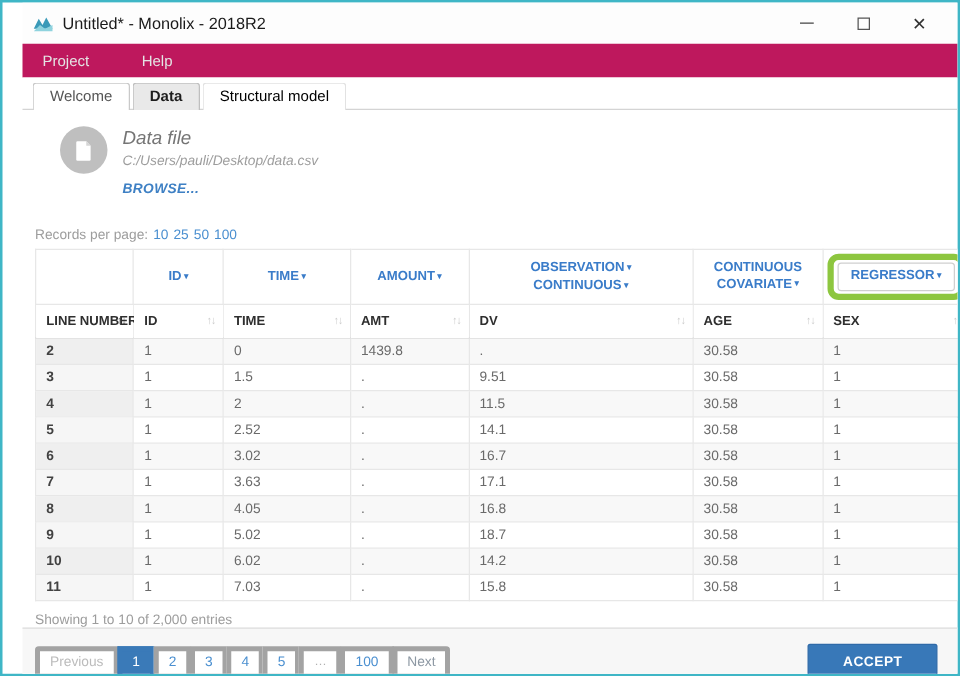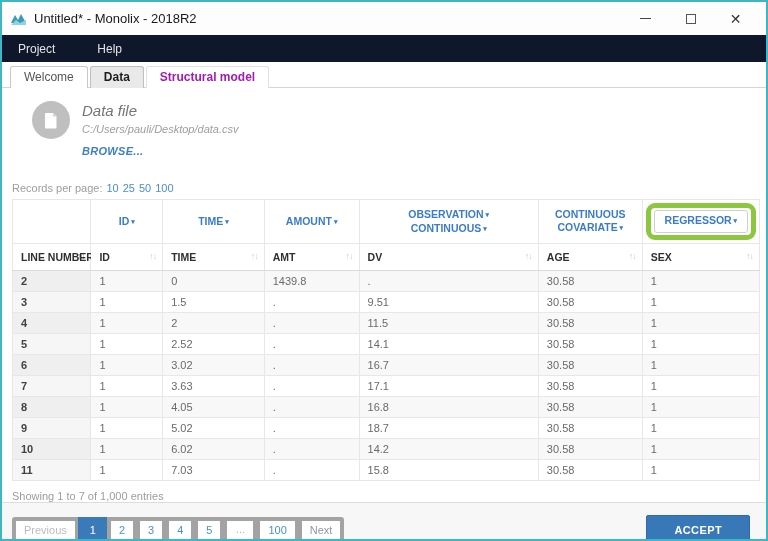--- a/index.html
+++ b/index.html
@@ -8,57 +8,58 @@
     width:768px; height:541px;
     font-family:"Liberation Sans", sans-serif;
     background:#fff;
   }
   .window {
     width:768px; height:541px;
     border:2px solid #3fb6c6;
     background:#fff;
     display:flex; flex-direction:column;
     overflow:hidden;
+    padding-left:16px;
   }
   
   .titlebar {
     height:33px; flex:0 0 33px;
     display:flex; align-items:center;
     background:#fdfdfd; padding:0 8px;
   }
   .app-icon { width:17px; height:14px; margin-right:7px; }
   .title-text { font-size:13px; color:#1a1a1a; }
   .win-controls { margin-left:auto; display:flex; align-items:center; }
   .win-btn {
     width:45px; height:28px; display:flex; align-items:center; justify-content:center;
     color:#444; font-size:13px; cursor:default;
   }
   .minimize-glyph { display:block; width:11px; height:0; border-top:1px solid #444; }
   .maximize-glyph { display:block; width:10px; height:10px; border:1px solid #555; }
   .close-glyph { font-size:14px; color:#333; }
   
   .menubar {
     height:27px; flex:0 0 27px;
-    background:#0f172a; display:flex; align-items:center;
+    background:#be185d; display:flex; align-items:center;
     padding-left:16px;
   }
   .menu-item { color:#e4e4e4; font-size:12px; margin-right:42px; }
   
   .tabbar {
     flex:0 0 26px; display:flex; align-items:flex-end;
     padding:4px 0 0 8px; border-bottom:1px solid #d4d4d4; background:#fff;
   }
   .tab {
     border:1px solid #c9c9c9; border-bottom:none;
     border-radius:3px 3px 0 0;
     padding:3px 13px 4px; margin-right:2px; margin-bottom:-1px;
     font-size:12px; color:#555; background:#fff;
   }
   .tab.active { background:#e9e9e9; font-weight:bold; color:#1d1d1d; border-color:#bfbfbf; }
-  .tab.disabled { color:#a21caf; border-color:#e2e2e2;font-weight:bold; }
+  .tab.disabled { color:#000000; border-color:#e2e2e2; }
   
   .content { flex:1 1 auto; display:flex; flex-direction:column; background:#fff; }
   .datafile { display:flex; margin:13px 0 0 30px;font-style:italic; }
   .file-circle {
     width:38px; height:38px; border-radius:50%; background:#bfbfbf;
     display:flex; align-items:center; justify-content:center; flex:0 0 38px;
   }
   .df-meta { margin-left:12px; }
   .df-title { font-size:15px; color:#757575; margin-top:1px; }
   .df-path  { font-size:11px; color:#9d9d9d; margin-top:4px; }
@@ -319,21 +320,21 @@
             <td>1</td>
             <td>7.03</td>
             <td>.</td>
             <td>15.8</td>
             <td>30.58</td>
             <td>1</td>
           </tr>
         </tbody>
     </table>
 
-    <div class="summary-line">Showing 1 to 7 of 1,000 entries</div>
+    <div class="summary-line">Showing 1 to 10 of 2,000 entries</div>
 
     <div class="footer">
       <div class="paginate" id="paginate">
           <span class="page-btn disabled">Previous</span>
           <span class="page-btn active">1</span>
           <span class="page-btn link">2</span>
           <span class="page-btn link">3</span>
           <span class="page-btn link">4</span>
           <span class="page-btn link">5</span>
           <span class="page-btn ellipsis">…</span>

